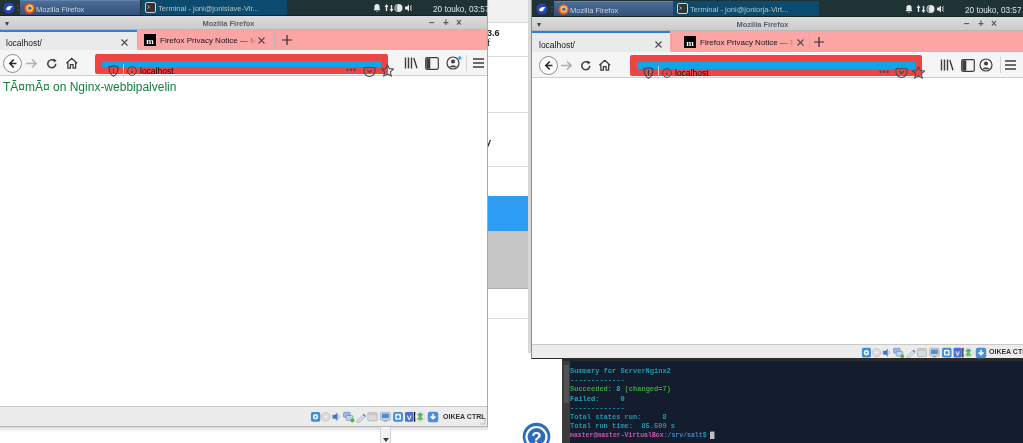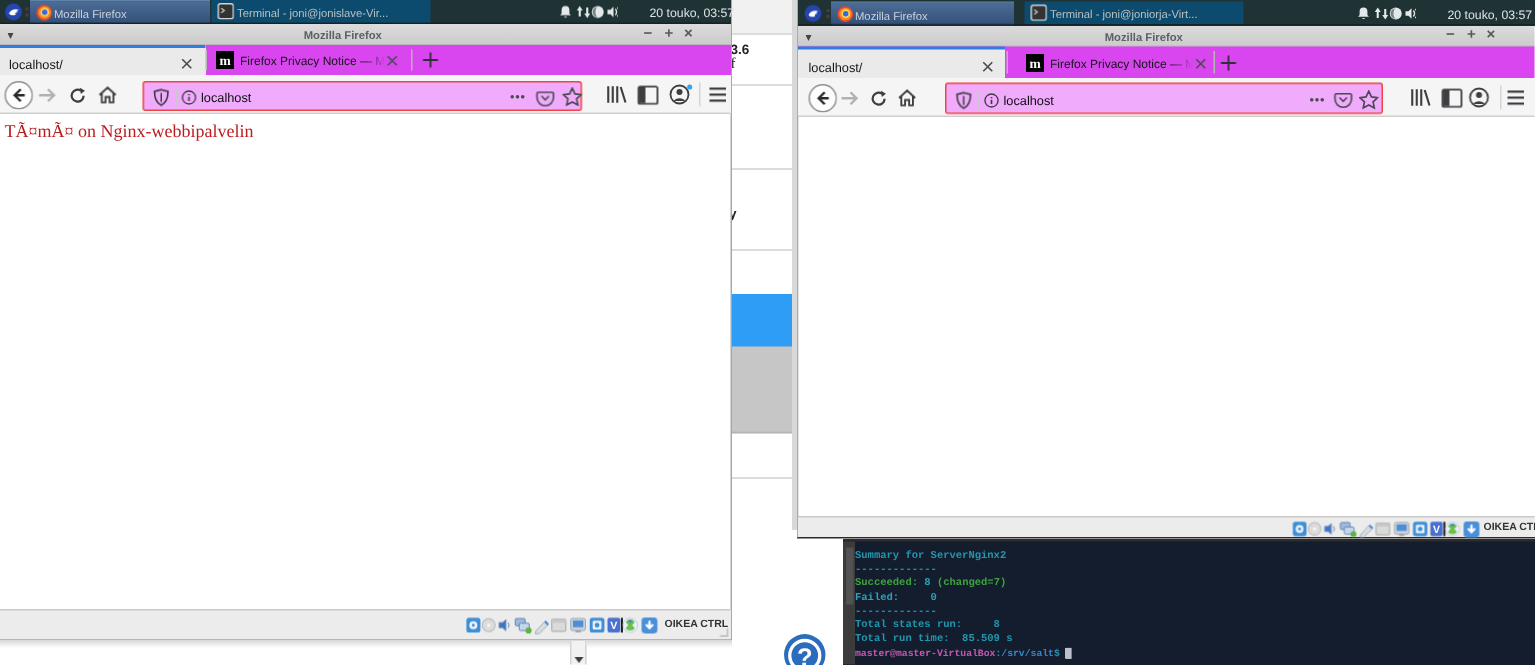--- a/index.html
+++ b/index.html
@@ -15,30 +15,30 @@
   .vm { position:absolute; background:#fff; }
   .taskbar { position:absolute; left:0; right:0; top:0; background:#1f3335; }
   .tb-btn-active { position:absolute; background:linear-gradient(#4d6d96,#33517a);
     border-top:1px solid #5f83ab; }
   .tb-btn { position:absolute; background:#0c4a6e; }
   .tb-text { color:#c9d3dd; font-size:7.5px; white-space:nowrap; }
   .titlebar { position:absolute; left:0; right:0;
     background:linear-gradient(#dcdcdc,#cccccc); border-bottom:1px solid #b8b8b8; }
   .title-text { color:#5c6166; font-weight:bold; font-size:7.5px; }
   .winbtn { color:#5a5a5a; font-size:10px; font-weight:bold; }
-  .tabbar { position:absolute; left:0; right:0; background:#d946ef; }
+  .tabbar { position:absolute; left:0; right:0; background:#fca5a5; }
   .tab-active { position:absolute; top:0; bottom:0; background:#eaeaeb;
     border-top:2.5px solid #2f7de1; }
   .tab-text { font-size:8.5px; color:#15141a; }
   .navbar { position:absolute; left:0; right:0; background:#f5f5f6;
     border-bottom:1px solid #cfcfcf; }
-  .urlbar { position:absolute; background:#f0abfc; border:1px solid #ef4444; border-radius:2px;padding-left:11px; }
+  .urlbar { position:absolute; background:#0ea5e9; border:7px solid #ef4444; border-radius:2px;padding-left:11px; }
   .statusbar { position:absolute; left:0; right:0; bottom:0; background:#ececec;
     border-top:1px solid #c9c9c9; }
-  .serif { font-family:Liberation Serif, serif; font-size:12px; color:#b91c1c; white-space:nowrap; }
+  .serif { font-family:Liberation Sans, sans-serif; font-size:12px; color:#15803d; white-space:nowrap; }
 
   
   .term { position:absolute; background:#141d2e; }
   .term pre { font-family:"Liberation Mono", monospace; font-weight:bold;
     font-size:7px; line-height:9.2px; }
   .t-teal { color:#2296ac; } .t-green{ color:#3fa33f; } .t-cyan{ color:#2ba3b8; }
   .t-mag { color:#c558ae; } .t-blue{ color:#3d85c8; }
 </style>
 </head>
 <body>
@@ -276,21 +276,21 @@
     <div class="abs" style="left:18.5px;top:10px;width:2px;height:2px;background:#5d3434;"></div>
     <div class="tb-btn-active" style="left:22px; top:1px; width:122px; height:15px;">
       <svg class="abs" style="left:4px;top:2px;" width="11" height="11" viewBox="0 0 11 11">
         <circle cx="5.5" cy="5.5" r="5.3" fill="#e8442f"></circle>
         <circle cx="5.7" cy="5.3" r="4.2" fill="#f78c1e"></circle>
         <circle cx="5.8" cy="5.1" r="2.9" fill="#fcd65a"></circle>
         <circle cx="5.8" cy="5.2" r="1.8" fill="#3a66e0"></circle>
       </svg>
       <span class="tb-text abs" style="left:16px;top:3.5px;">Mozilla Firefox</span>
     </div>
-    <div class="tb-btn" style="left:151px; top:1px; width:146px; height:15px;">
+    <div class="tb-btn" style="left:141px; top:1px; width:146px; height:15px;">
       <svg class="abs" style="left:4px;top:2px;" width="11" height="11" viewBox="0 0 11 11">
         <rect x="0.5" y="0.5" width="10" height="10" rx="1.5" fill="#333" stroke="#cfd4d2"></rect>
         <path d="M2.5 3.5 l2 1.5 -2 1.5" stroke="#cfd4d2" stroke-width="0.8" fill="none"></path>
       </svg>
       <span class="tb-text abs" style="left:17px;top:3.5px;color:#b9c1c0;">Terminal - joni@joniorja-Virt...</span>
     </div>
     <svg class="abs" style="left:372px;top:3.5px;" width="40" height="10" viewBox="0 0 40 10">
       <path d="M5 1 a2.6 2.6 0 0 1 2.6 2.6 l0 2.4 1 1.2 -7.2 0 1 -1.2 0 -2.4 A2.6 2.6 0 0 1 5 1 Z M4 8 a1.1 1.1 0 0 0 2 0 Z" fill="#e3e8ea"></path>
       <path d="M14 4 l2-3 2 3 -1.3 0 0 4 -1.4 0 0-4 Z" fill="#e3e8ea" transform="translate(-1.5,0)"></path>
       <path d="M19 6 l2 3 2-3 -1.3 0 0-4 -1.4 0 0 4 Z" fill="#e3e8ea" transform="translate(-1.5,0)"></path>

